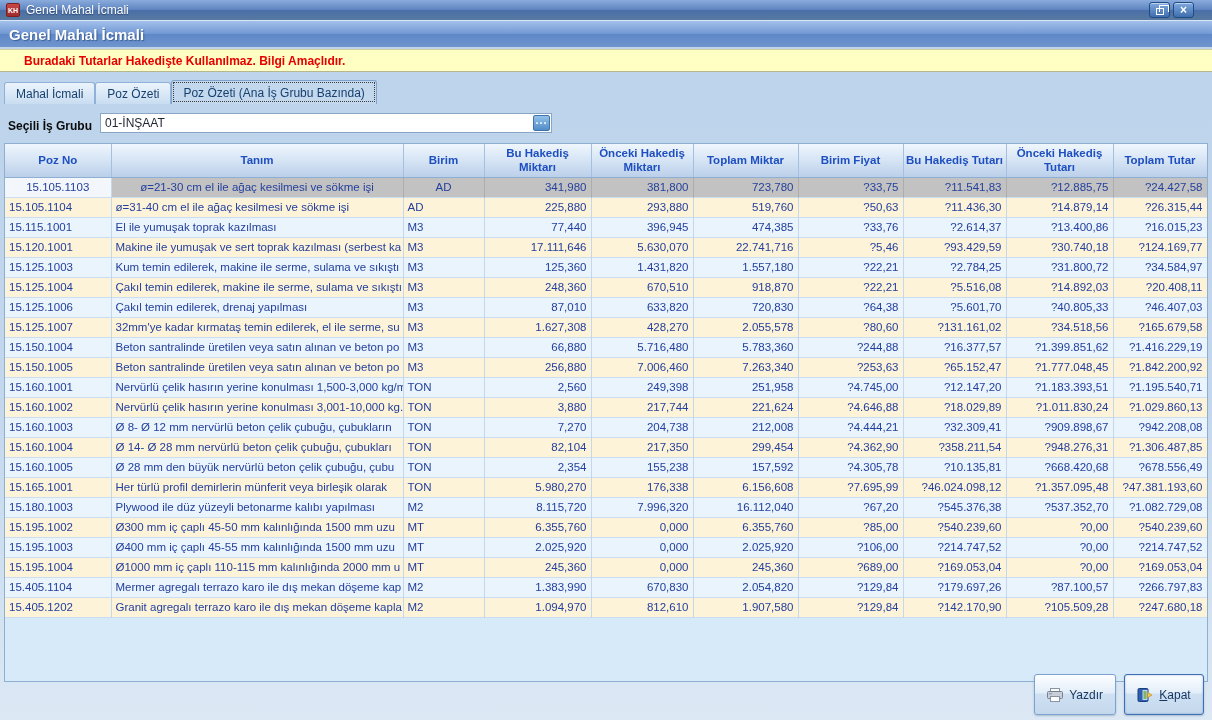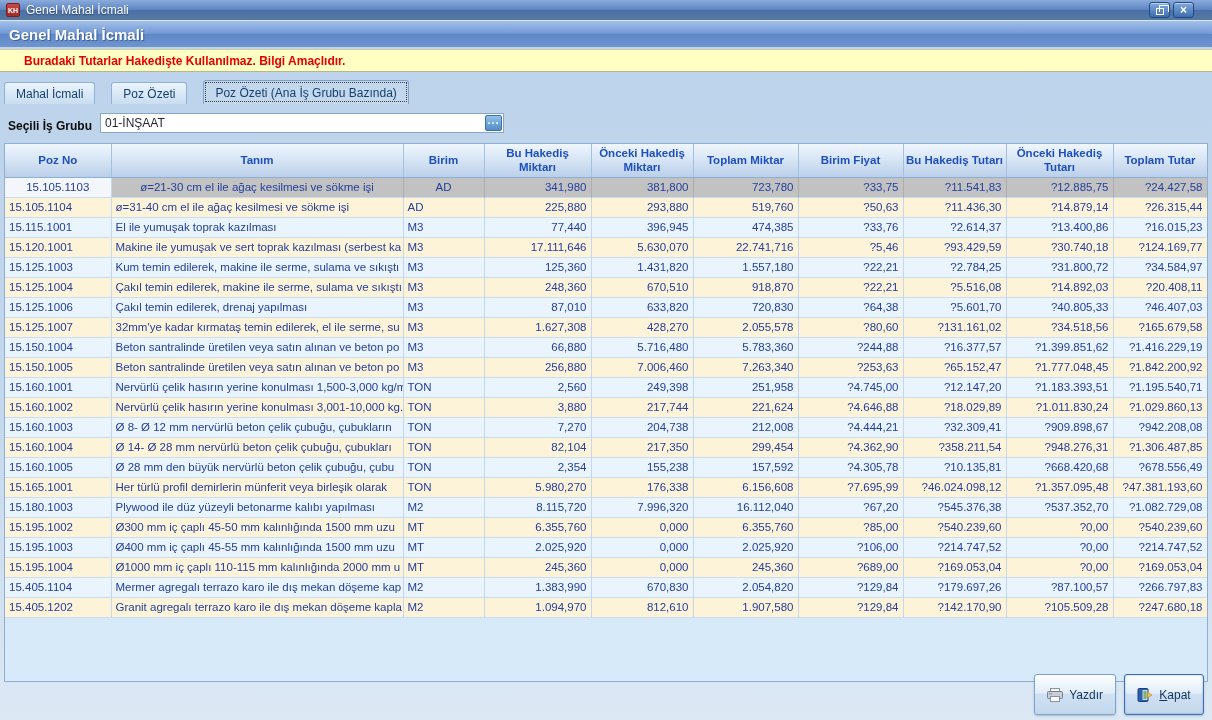--- a/index.html
+++ b/index.html
@@ -46,36 +46,36 @@
   
   .notice {
     margin-top:2px; height:23px; background:#FFFFC4;
     border-top:1px solid #CFCFA0; border-bottom:1px solid #B7B78E;
     display:flex; align-items:center; padding:0 24px;
     color:#E80000; font-weight:bold; font-size:12px;
   }
   
   .tabs { display:flex; align-items:flex-end; margin:8px 0 0 4px; height:24px; }
   .tab {
-    height:22px; padding:4px 11px; margin-right:16px;
+    height:22px; padding:4px 11px; margin-right:0;
     display:flex; align-items:center;
     font-size:12px; color:#17406F;
     background:linear-gradient(#EBF4FC,#C9DDF1);
     border:1px solid #8FB1D9; border-bottom:none;
     border-radius:3px 3px 0 0; cursor:default;
   }
   .tab.active {
     height:24px; background:#C3D7ED; border-color:#7FA3CC;
     outline:1px dotted #3C3C3C; outline-offset:-3px;
   }
   
   .filter-row { display:flex; align-items:flex-end; margin:9px 0 0 8px; }
   .filter-label { font-size:12px; font-weight:bold; color:#0A0A0A; width:92px; }
   .combo {
-    width:404px; height:20px; background:#fff;
+    width:452px; height:20px; background:#fff;
     border:1px solid #89A6C6; display:flex; align-items:center;
   }
   .combo-value { flex:1; font-size:12px; color:#1D2430; padding-left:4px; }
   .combo-btn {
     width:17px; height:16px; margin-right:1px; border-radius:2px;
     border:1px solid #3E74AC; background:linear-gradient(#93C2EA,#528CC8);
     color:#fff; font-size:11px; font-weight:bold; letter-spacing:1px;
     display:flex; align-items:flex-start; justify-content:center; line-height:9px;
   }
   

